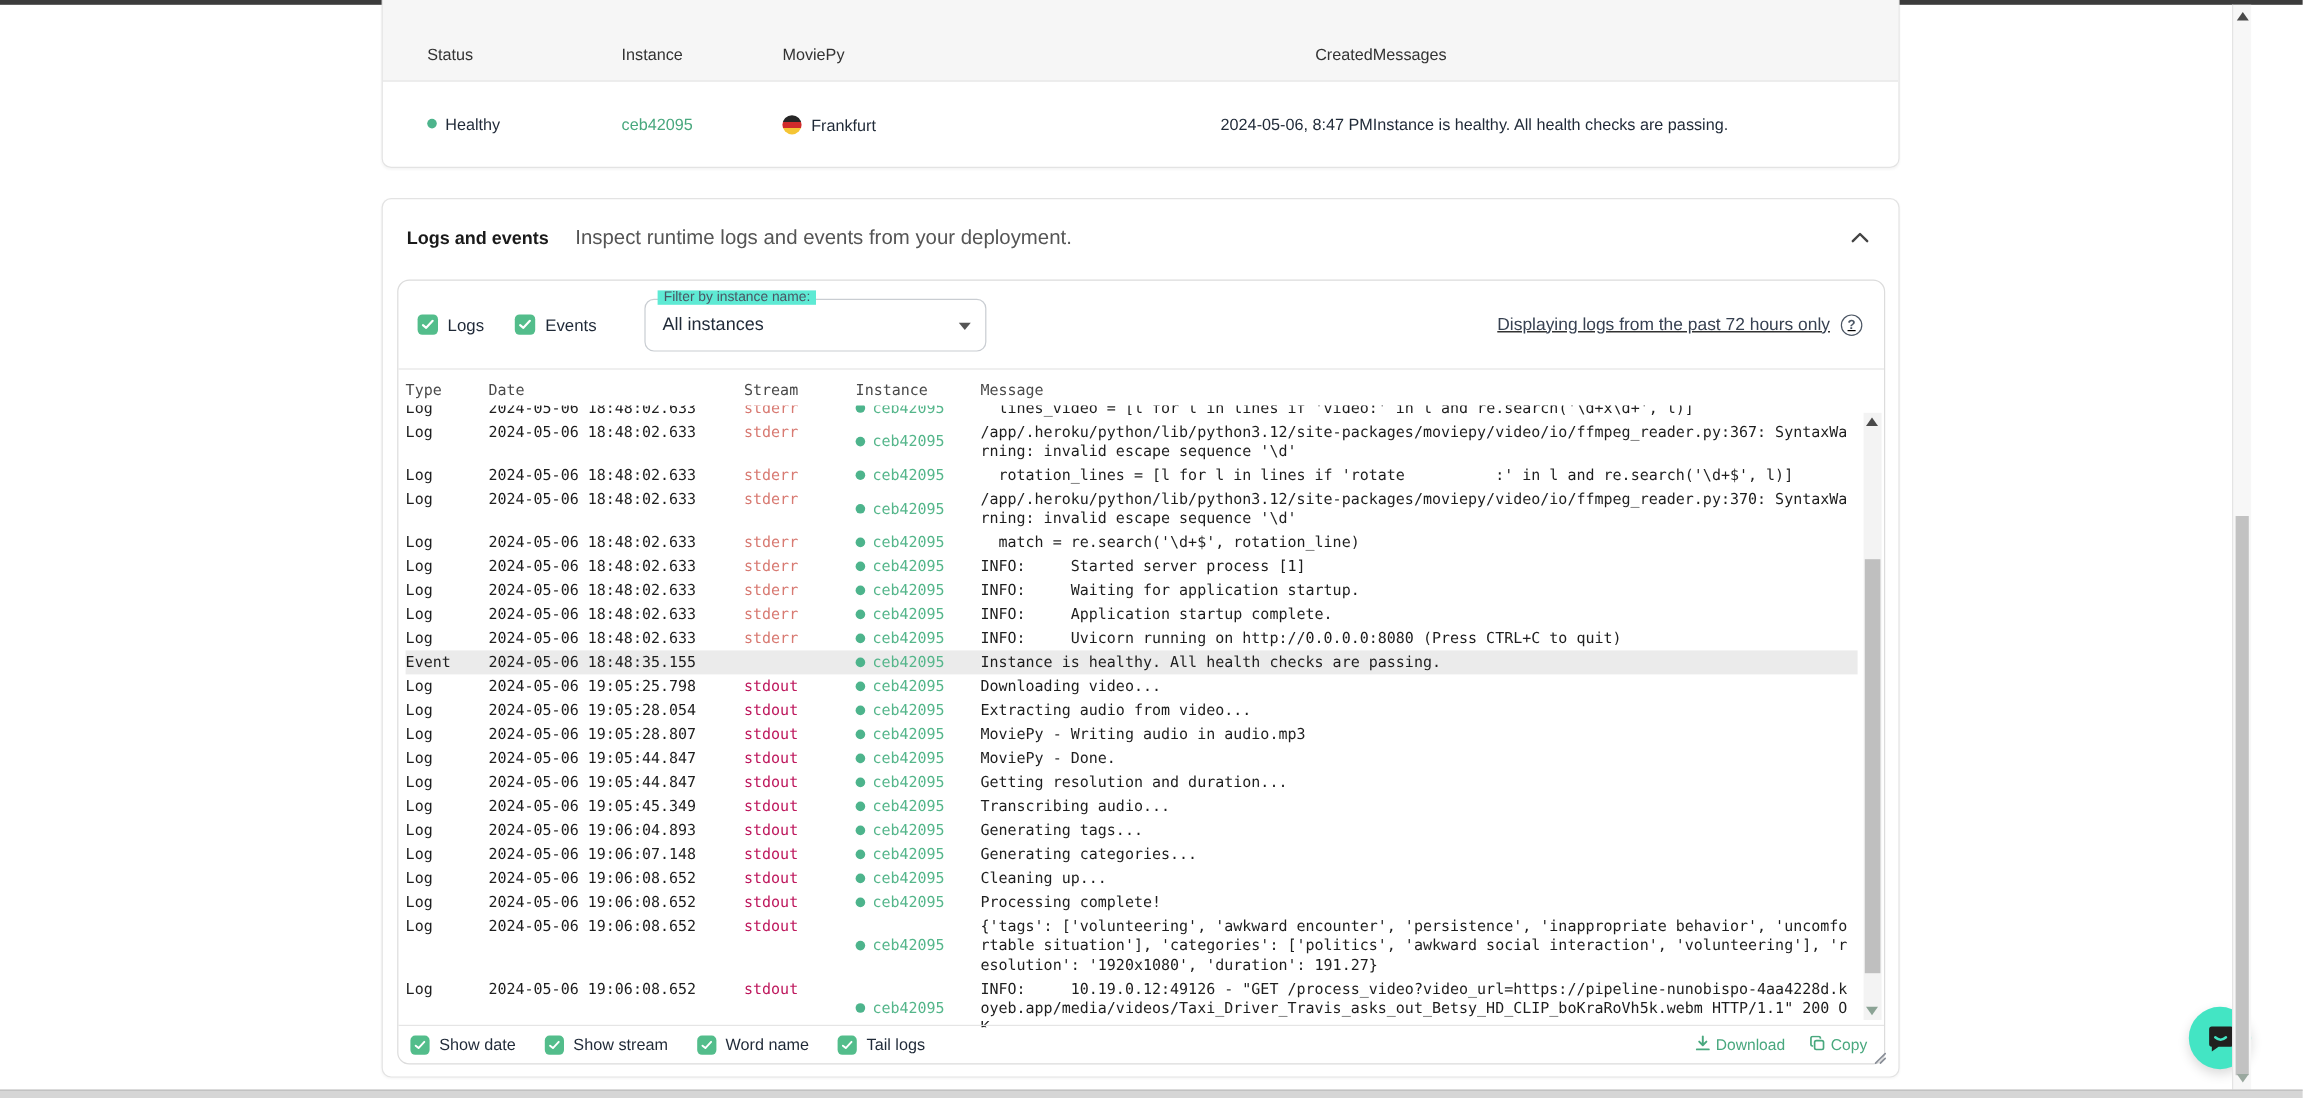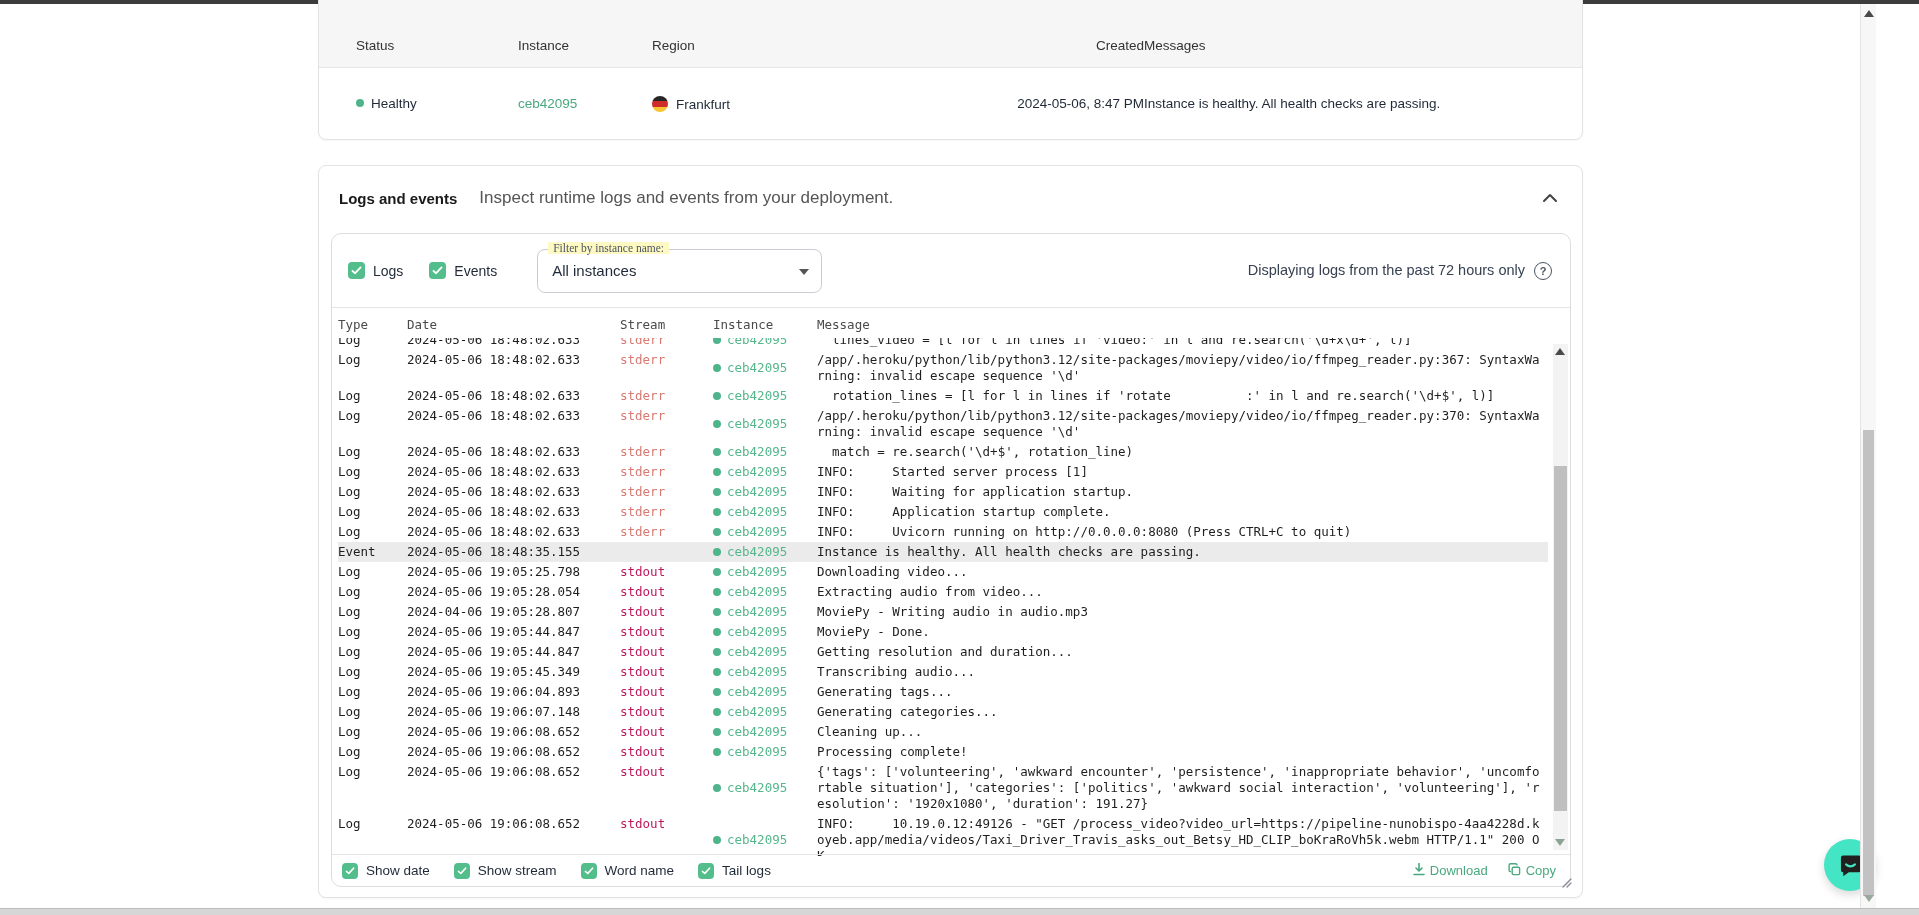--- a/index.html
+++ b/index.html
@@ -37,24 +37,24 @@
   .collapse-btn { margin-left:auto; cursor:pointer; display:flex; align-items:center; padding:4px; }
 
   .log-panel { position:absolute; left:12px; top:67px; width:1240px; height:654px; border:1px solid #dcdcdc; border-radius:10px; background:#fff; }
 
   
   .filter-bar { display:flex; align-items:center; height:74px; border-bottom:1px solid #e5e5e5; padding:0 18px 0 16px; }
   .cb { display:flex; align-items:center; cursor:pointer; margin-right:26px; }
   .cb-box { width:17px; height:17px; border-radius:4px; background:#53bd8b; display:flex; align-items:center; justify-content:center; margin-right:8px; }
   .cb-label { font-size:14px; color:#1f2937; }
   .dd { position:relative; margin-left:14px; width:285px; height:44px; border:1px solid #c9cdd2; border-radius:8px; padding:12px 12px 0 14px; cursor:pointer; }
-  .dd-legend { position:absolute; top:-8px; left:10px; background:#fef9c3; padding:0 5px; font-size:11.5px; color:#4b5563;font-family:Liberation Serif, serif; }
+  .dd-legend { position:absolute; top:-8px; left:10px; background:#5eead4; padding:0 5px; font-size:11.5px; color:#4b5563; }
   .dd-value { font-size:15px; color:#1f2937; }
   .dd-caret { position:absolute; right:12px; top:19px; width:0; height:0; border-left:5px solid transparent; border-right:5px solid transparent; border-top:6px solid #555; }
-  .notice-wrap { margin-left:auto; display:flex; align-items:flex-start; }
+  .notice-wrap { margin-left:auto; display:flex; align-items:center;text-decoration:underline; }
   .notice { font-size:14.5px; color:#374151; }
   .help-icon { width:18px; height:18px; border:1.6px solid #4b5563; border-radius:50%; margin-left:9px; display:flex; align-items:center; justify-content:center; font-size:11px; font-weight:700; color:#4b5563; cursor:pointer; }
 
   
   .mono { font-family:"DejaVu Sans Mono","Liberation Mono",monospace; }
   .log-thead { display:flex; padding:9px 0 5px 6px; font-size:12.5px; color:#4a4a4a; }
   .c-type{ flex:0 0 69px; } .c-date{ flex:0 0 213px; } .c-stream{ flex:0 0 93px; } .c-inst{ flex:0 0 104px; } .c-msg{ flex:1; padding-right:6px; }
   .log-area { position:absolute; left:0; top:104px; width:1238px; height:518px; overflow:hidden; }
   .log-rows { position:absolute; left:0; top:-8px; width:1216px; padding-left:6px; }
   .log-row { display:flex; align-items:flex-start; padding:2px 0; font-size:12.5px; line-height:16px; color:#1e1e1e; }
@@ -86,21 +86,21 @@
 </head>
 <body>
 
 <div class="page">
   <div class="topbar"></div>
 
   <div class="card instance-card">
     <div class="it-head">
       <div class="col-status">Status</div>
       <div class="col-instance">Instance</div>
-      <div class="col-region">Region</div>
+      <div class="col-region">MoviePy</div>
       <div class="col-created">Created</div>
       <div class="col-messages">Messages</div>
     </div>
     <div class="it-row">
       <div class="col-status"><span class="dot"></span><span>Healthy</span></div>
       <div class="col-instance"><span class="green-link">ceb42095</span></div>
       <div class="col-region"><span class="flag"></span><span>Frankfurt</span></div>
       <div class="col-created">2024-05-06, 8:47 PM</div>
       <div class="col-messages">Instance is healthy. All health checks are passing.</div>
     </div>
@@ -248,21 +248,21 @@
   <div class="log-row">
     <span class="c-type">Log</span>
     <span class="c-date">2024-05-06 19:05:28.054</span>
     <span class="c-stream stdout">stdout</span>
     <span class="c-inst"><span class="inst-dot"></span><span class="inst-label">ceb42095</span></span>
     <span class="c-msg">Extracting audio from video...</span>
   </div>
 
   <div class="log-row">
     <span class="c-type">Log</span>
-    <span class="c-date">2024-04-06 19:05:28.807</span>
+    <span class="c-date">2024-05-06 19:05:28.807</span>
     <span class="c-stream stdout">stdout</span>
     <span class="c-inst"><span class="inst-dot"></span><span class="inst-label">ceb42095</span></span>
     <span class="c-msg">MoviePy - Writing audio in audio.mp3</span>
   </div>
 
   <div class="log-row">
     <span class="c-type">Log</span>
     <span class="c-date">2024-05-06 19:05:44.847</span>
     <span class="c-stream stdout">stdout</span>
     <span class="c-inst"><span class="inst-dot"></span><span class="inst-label">ceb42095</span></span>

